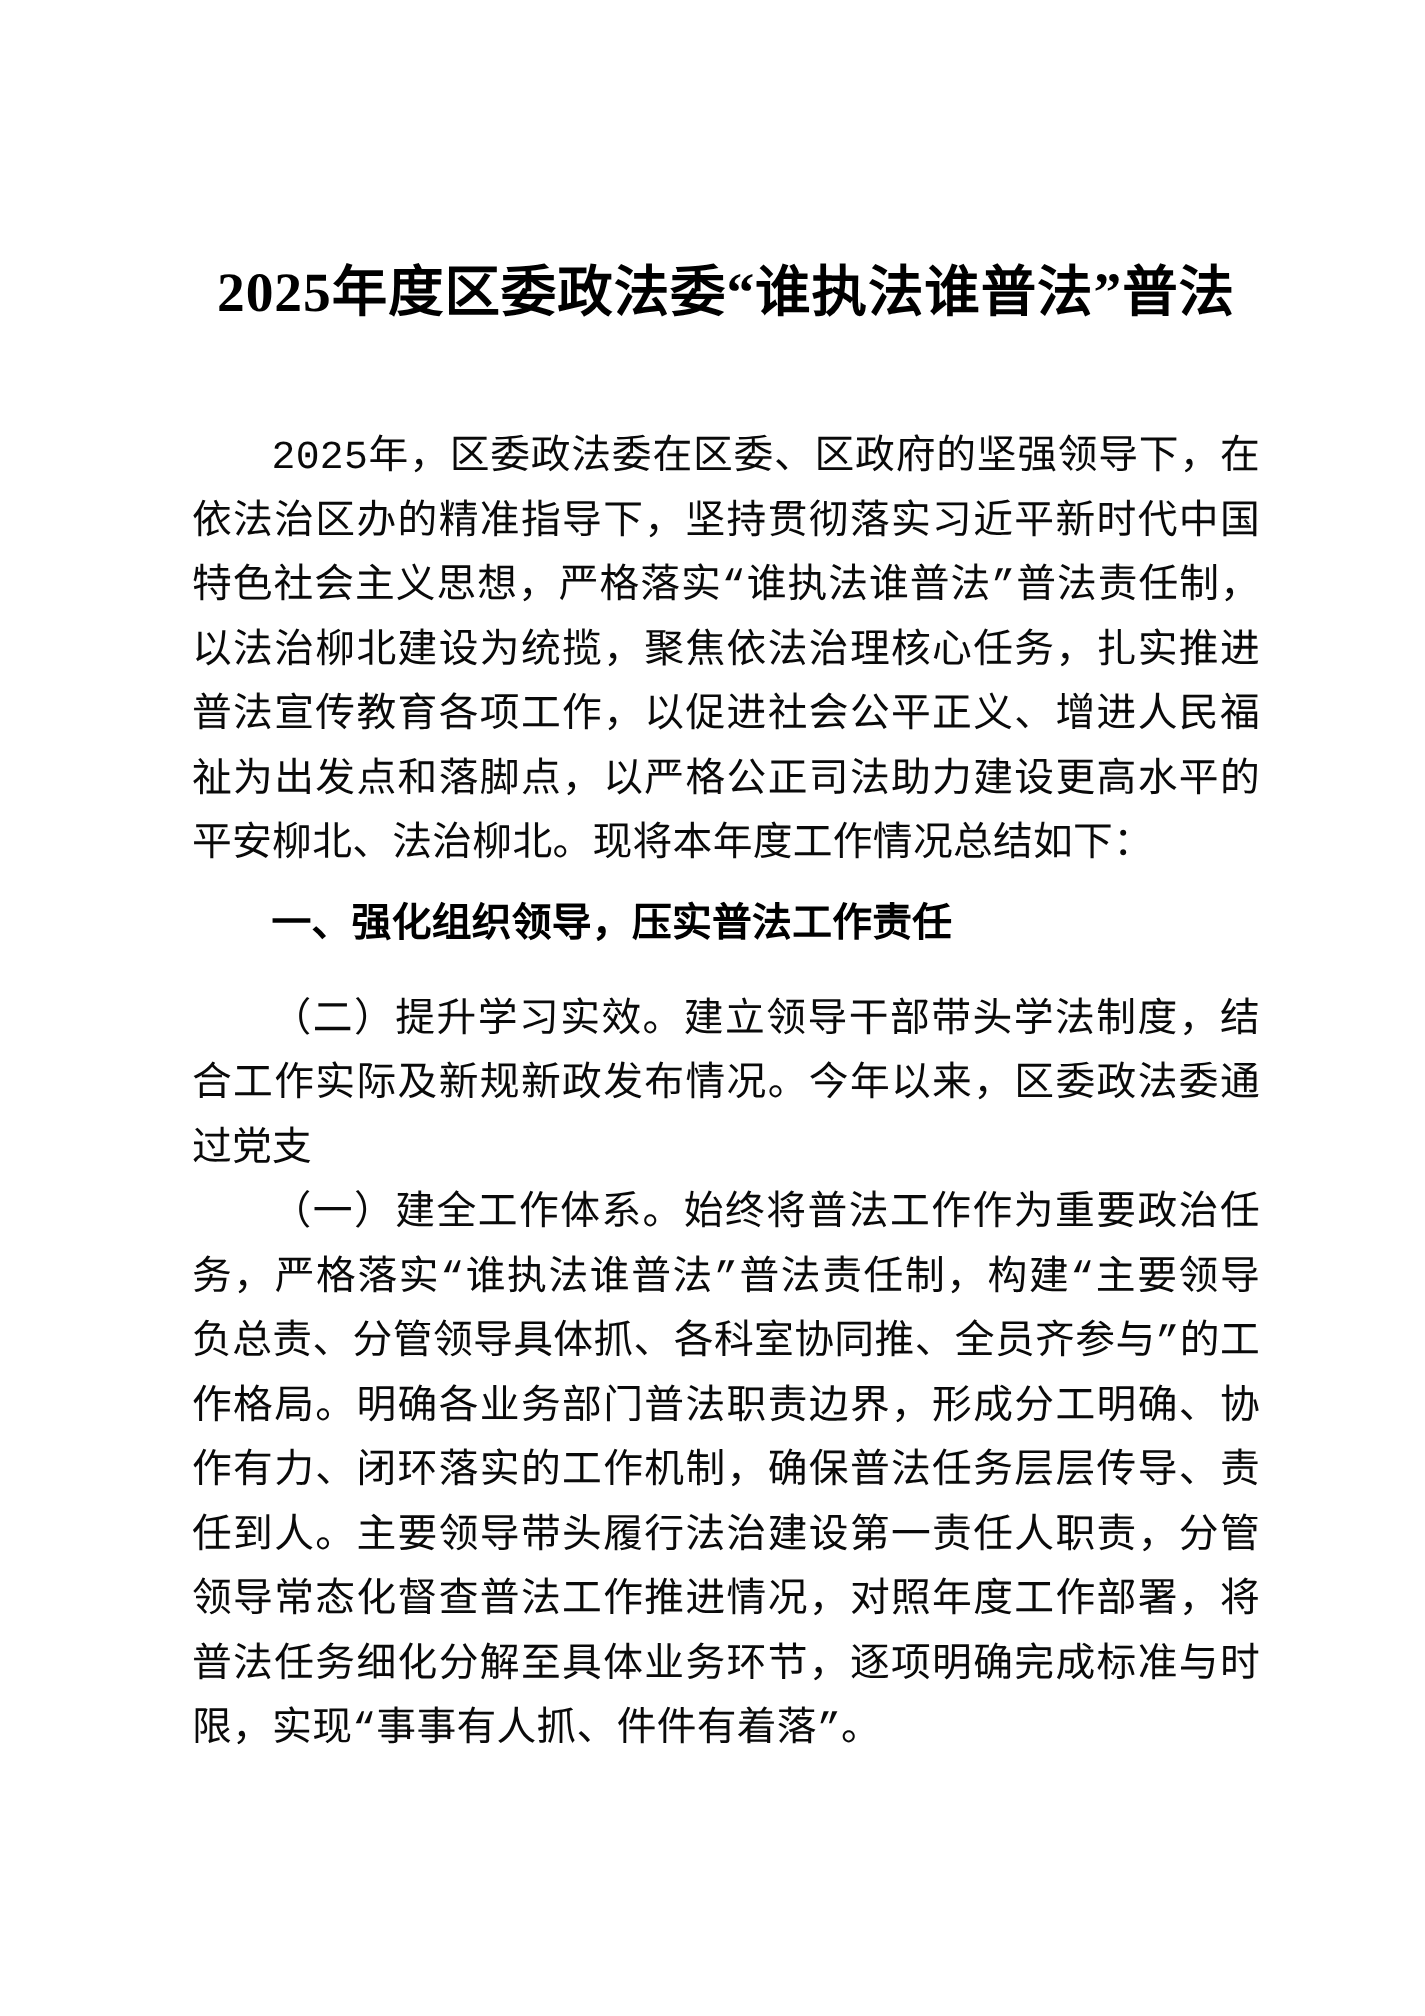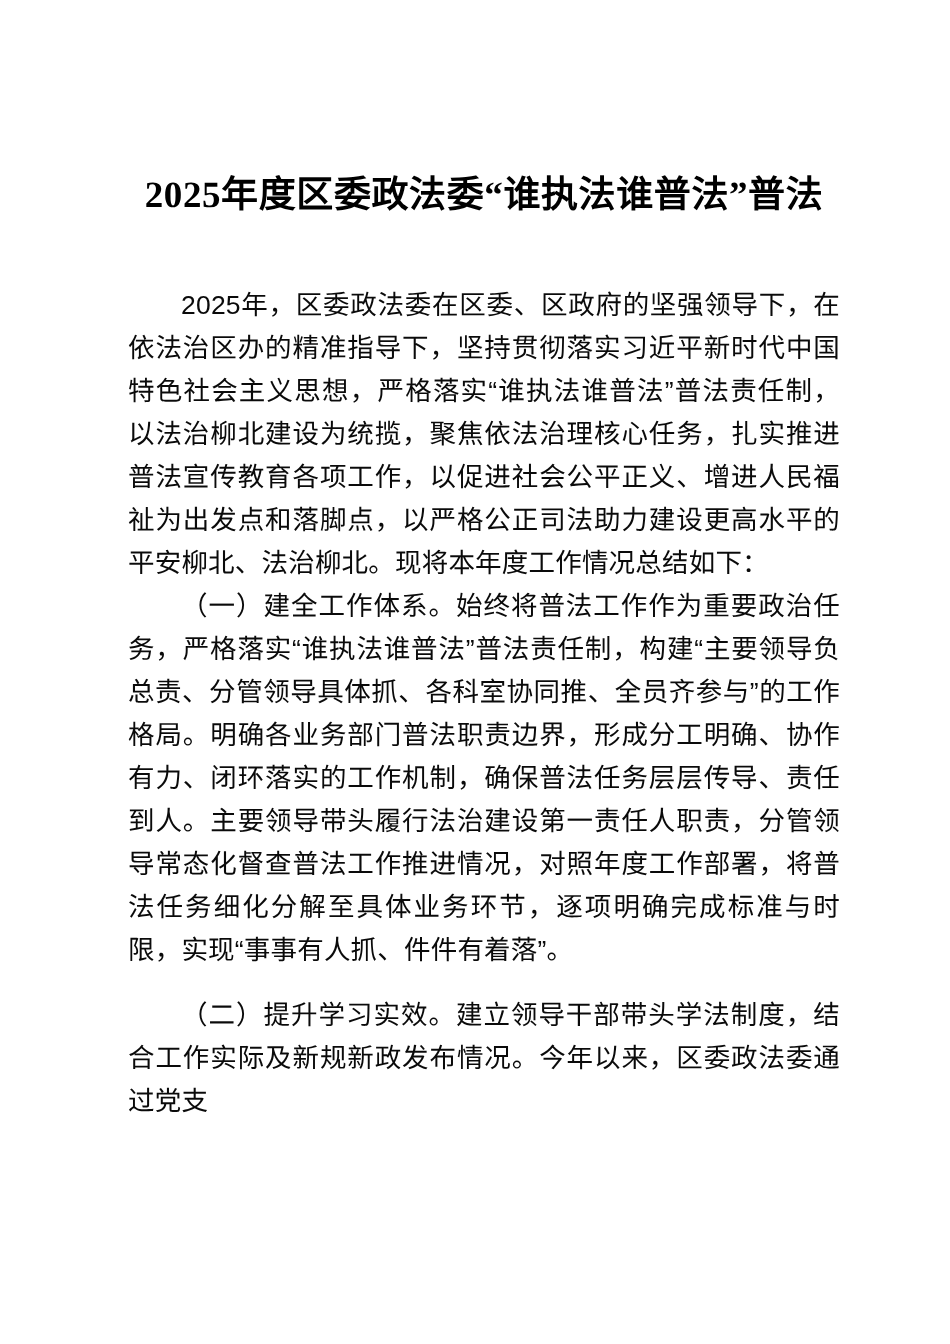--- a/index.html
+++ b/index.html
@@ -45,21 +45,21 @@
     text-align: center;
     letter-spacing: 0.6px;
     color: #000000;
     text-rendering: geometricPrecision;
   }
 
   
   .para {
     margin: 0;
     padding: 0;
-    font-family: Liberation Sans, sans-serif;
+    font-family: Liberation Mono, monospace;
     font-size: 26.5px;
     line-height: 43px;
     text-align: justify;
     text-justify: inter-ideograph;
     text-indent: 2em;
     letter-spacing: 0.2px;
     color: #0a0a0a;
   }
 
   .para-lead {
@@ -89,19 +89,20 @@
 
 <div class="page">
   <div class="doc-body">
 
     <h1 class="doc-title">
       <span>2025年度区委政法委“谁执法谁普法”普法</span><br>
     </h1>
 
     <p class="para para-lead">2025年，区委政法委在区委、区政府的坚强领导下，在依法治区办的精准指导下，坚持贯彻落实习近平新时代中国特色社会主义思想，严格落实“谁执法谁普法”普法责任制，以法治柳北建设为统揽，聚焦依法治理核心任务，扎实推进普法宣传教育各项工作，以促进社会公平正义、增进人民福祉为出发点和落脚点，以严格公正司法助力建设更高水平的平安柳北、法治柳北。现将本年度工作情况总结如下：</p>
 
+    <p class="section-heading">一、强化组织领导，压实普法工作责任</p>
+
+    <p class="para para-gap">（二）提升学习实效。建立领导干部带头学法制度，结合工作实际及新规新政发布情况。今年以来，区委政法委通过党支</p>
 
     <p class="para">（一）建全工作体系。始终将普法工作作为重要政治任务，严格落实“谁执法谁普法”普法责任制，构建“主要领导负总责、分管领导具体抓、各科室协同推、全员齐参与”的工作格局。明确各业务部门普法职责边界，形成分工明确、协作有力、闭环落实的工作机制，确保普法任务层层传导、责任到人。主要领导带头履行法治建设第一责任人职责，分管领导常态化督查普法工作推进情况，对照年度工作部署，将普法任务细化分解至具体业务环节，逐项明确完成标准与时限，实现“事事有人抓、件件有着落”。</p>
-
-    <p class="para para-gap">（二）提升学习实效。建立领导干部带头学法制度，结合工作实际及新规新政发布情况。今年以来，区委政法委通过党支</p>
 
   </div>
 </div>
 
 </body></html>

